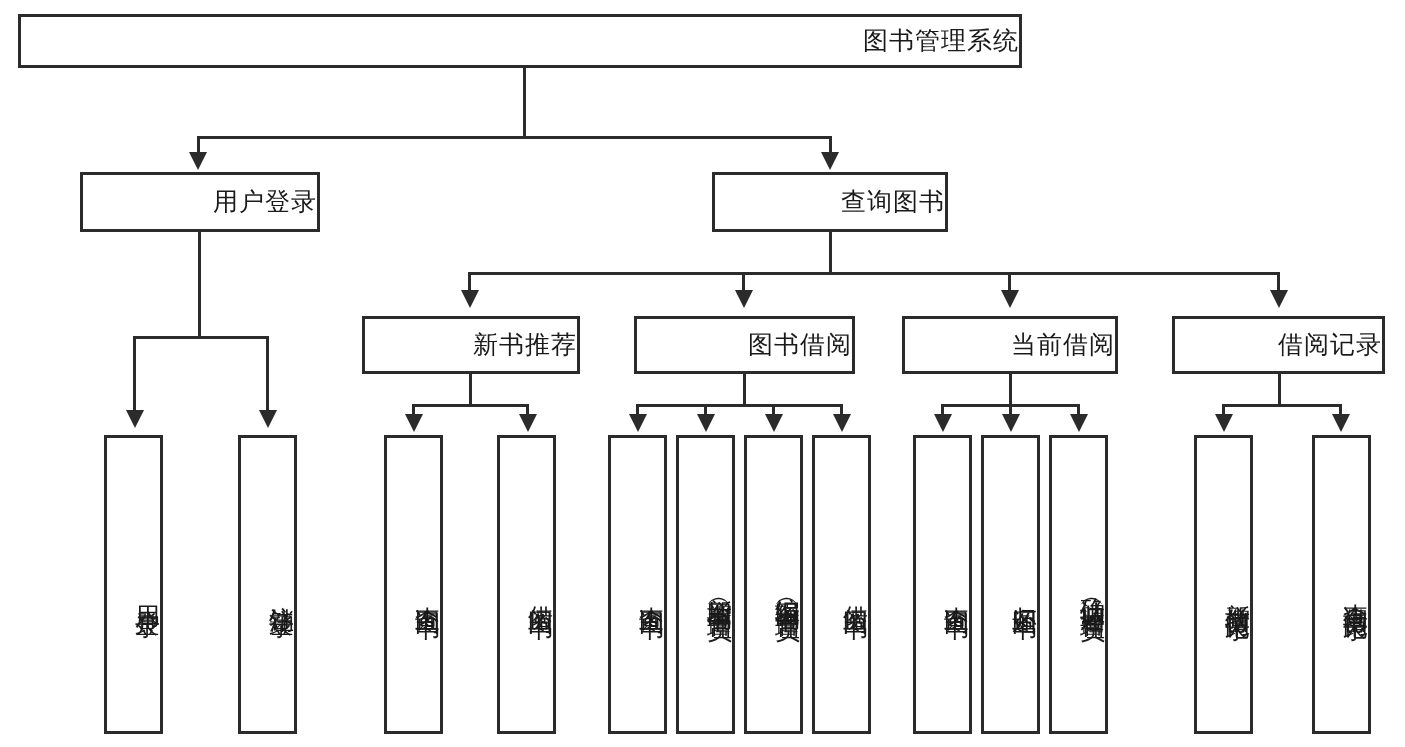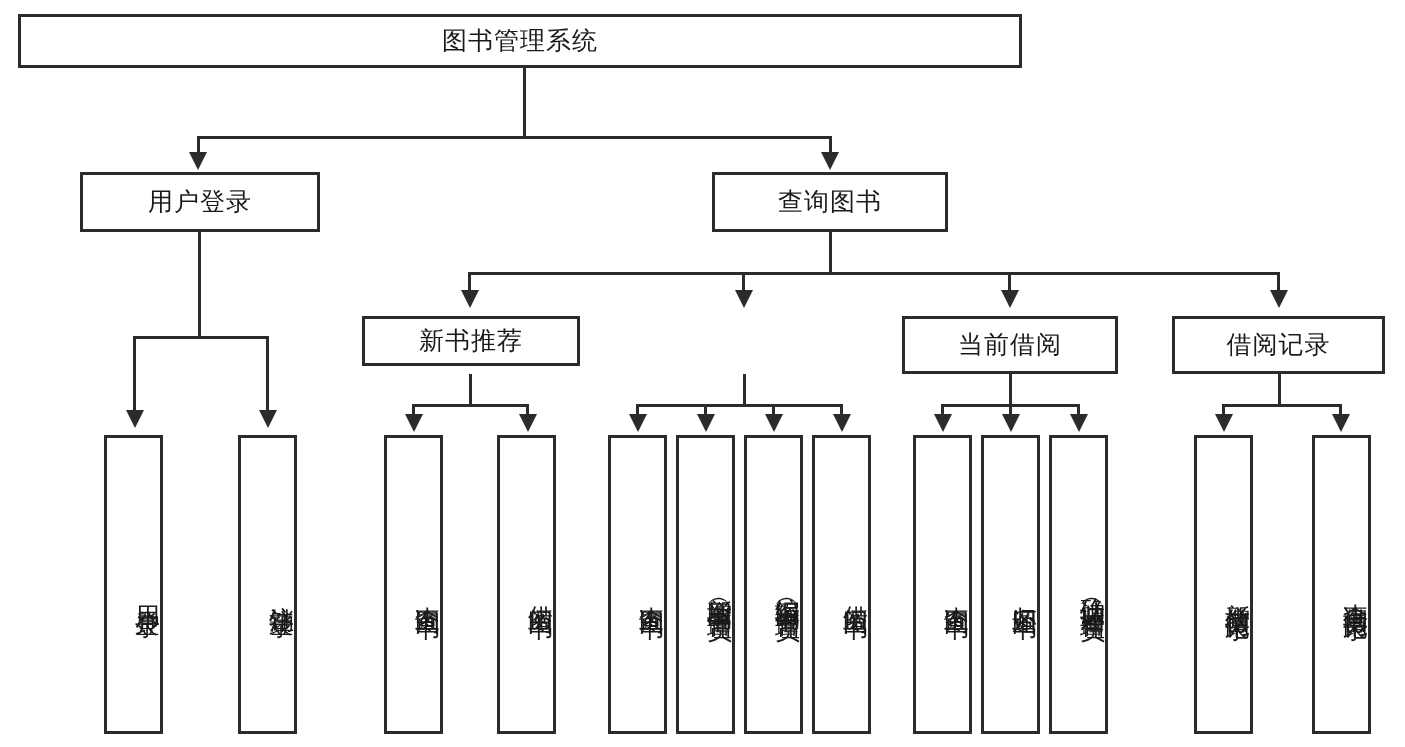--- a/index.html
+++ b/index.html
@@ -22,20 +22,21 @@
     background: #ffffff;
     display: flex;
     align-items: center;
     justify-content: center;
     color: #1a1a1a;
   }
   .node.horiz {
     font-size: 25px;
     letter-spacing: 1px;
     line-height: 1.2;
+    justify-content: flex-end;
   }
   .node.root {
     font-size: 25px;
   }
   .node.leaf {
     writing-mode: vertical-rl;
     text-orientation: upright;
     font-size: 25px;
     letter-spacing: 3px;
     padding-top: 14px;
@@ -108,22 +109,25 @@
   <div class="edge h" style="left:468px; top:272px; width:812px; height:3px;"></div>
   <div class="edge v" style="left:468px; top:272px; width:3px; height:22px;"></div>
   <div class="arrow" style="left:461px; top:290px;"></div>
   <div class="edge v" style="left:742px; top:272px; width:3px; height:22px;"></div>
   <div class="arrow" style="left:735px; top:290px;"></div>
   <div class="edge v" style="left:1008px; top:272px; width:3px; height:22px;"></div>
   <div class="arrow" style="left:1001px; top:290px;"></div>
   <div class="edge v" style="left:1277px; top:272px; width:3px; height:22px;"></div>
   <div class="arrow" style="left:1270px; top:290px;"></div>
 
-  <div class="node horiz" style="left:362px; top:316px; width:218px; height:50px;">
+  <div class="node horiz" style="left:362px; top:316px; width:218px; height:58px;">
     <span>新书推荐</span>
+  </div>
+  <div class="node horiz" style="left:634px; top:316px; width:221px; height:58px;">
+    <span>图书借阅</span>
   </div>
   <div class="node horiz" style="left:1172px; top:316px; width:213px; height:58px;">
     <span>借阅记录</span>
   </div>
   <div class="node horiz" style="left:902px; top:316px; width:216px; height:58px;">
     <span>当前借阅</span>
   </div>
 
   <div class="edge v" style="left:469px; top:374px; width:3px; height:32px;"></div>
   <div class="edge h" style="left:412px; top:404px; width:117px; height:3px;"></div>

